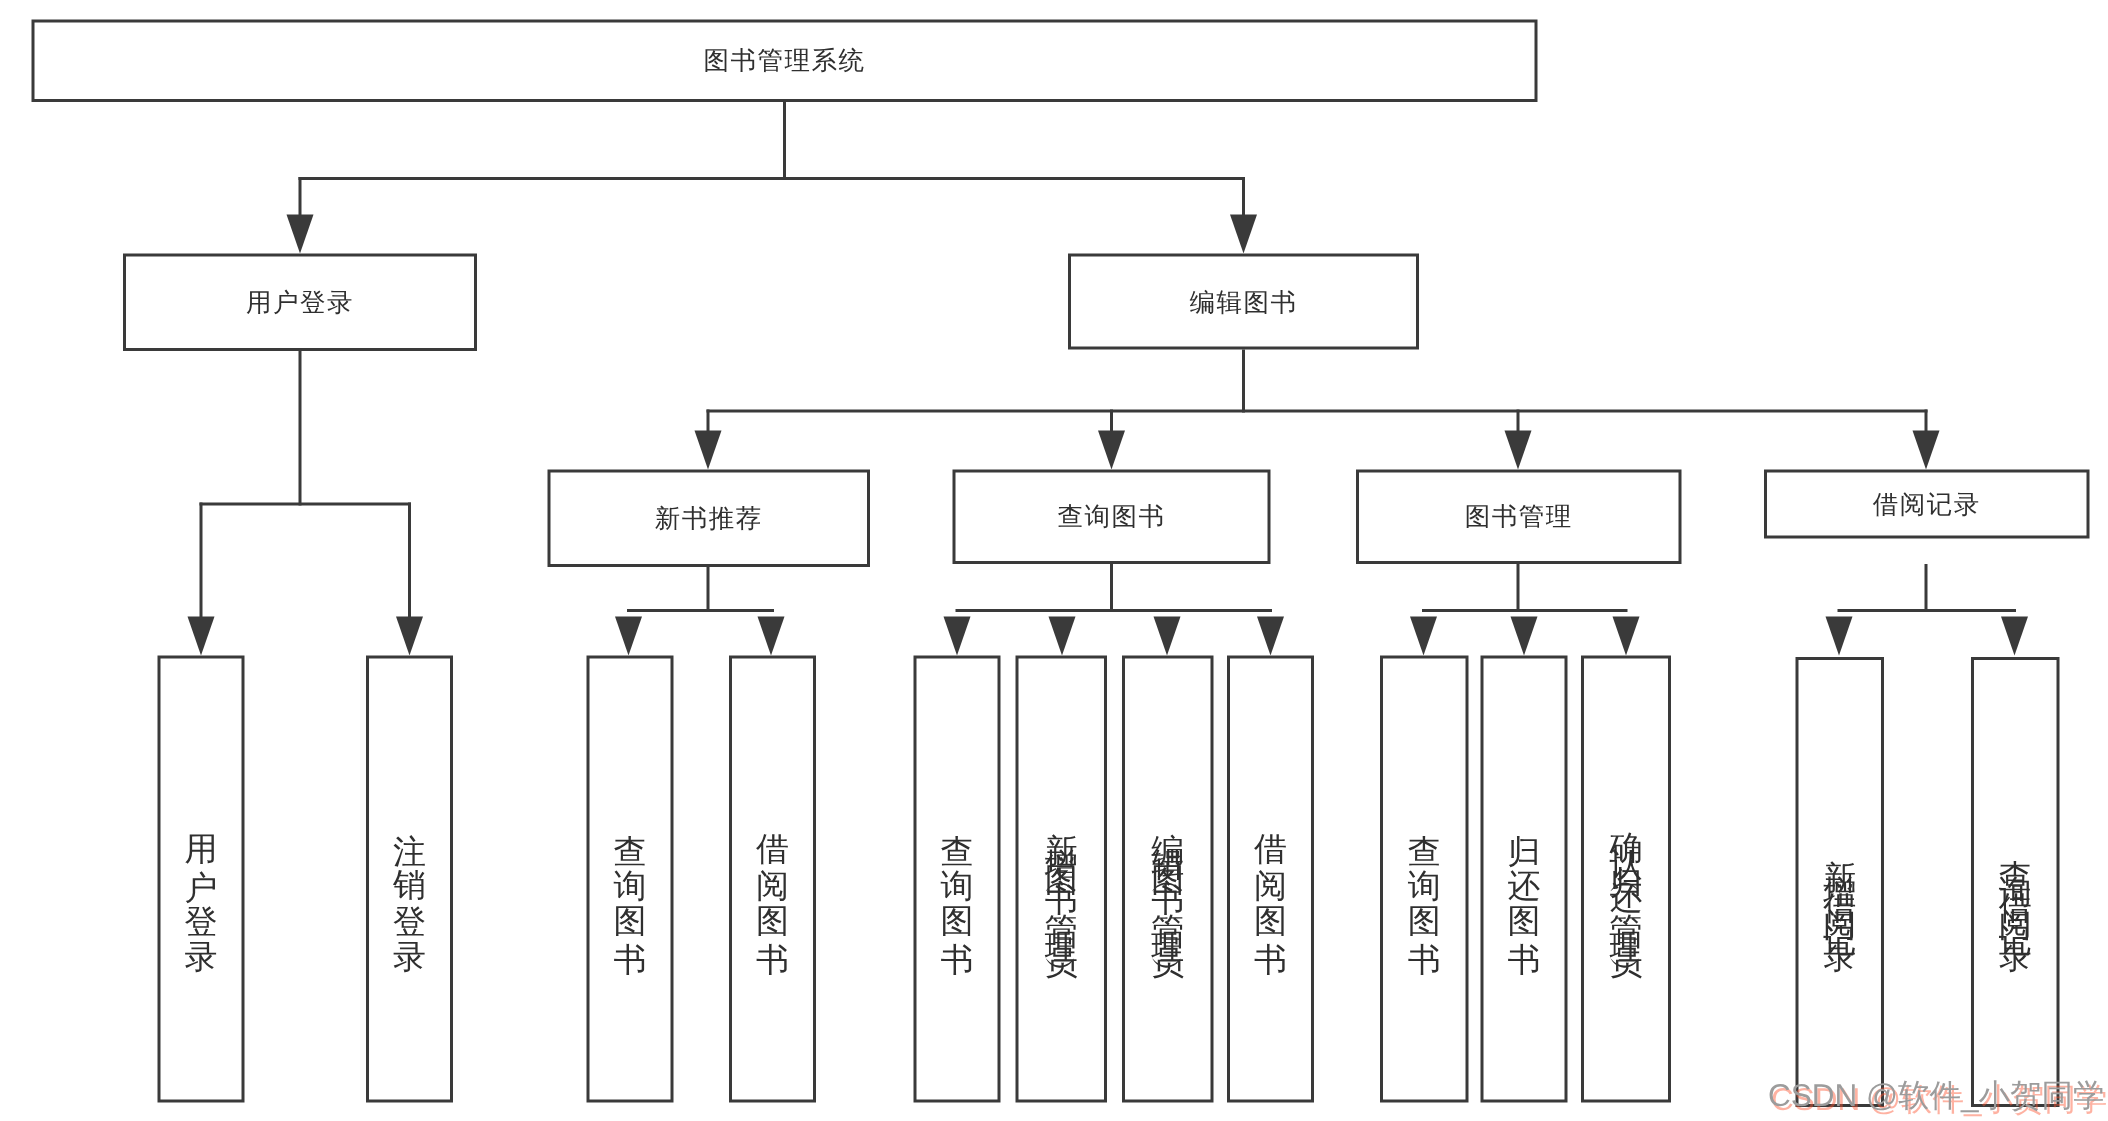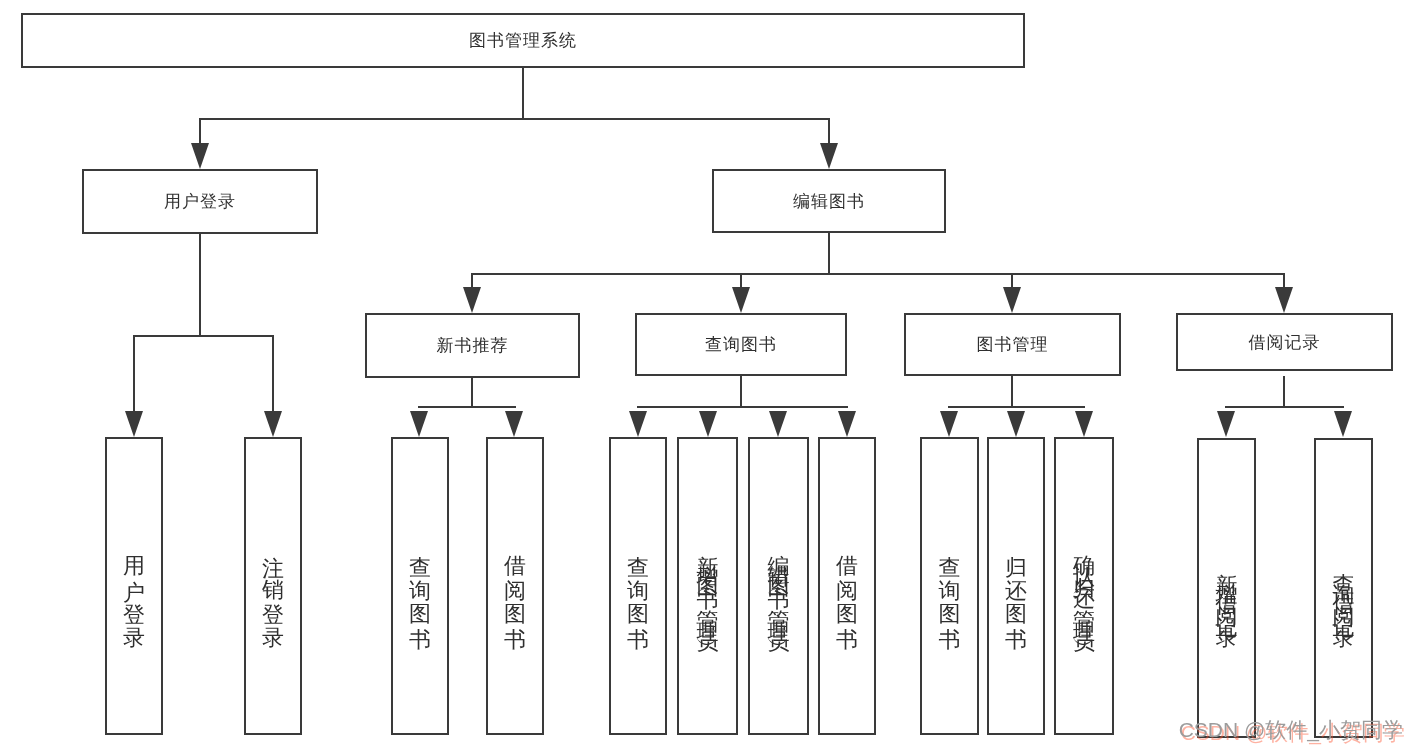--- a/index.html
+++ b/index.html
@@ -104,21 +104,21 @@
 
   <div class="box" style="left:365px;top:313px;width:215px;height:65px;">
     <span>新书推荐</span>
   </div>
   <div class="box" style="left:635px;top:313px;width:212px;height:63px;">
     <span>查询图书</span>
   </div>
   <div class="box" style="left:904px;top:313px;width:217px;height:63px;">
     <span>图书管理</span>
   </div>
-  <div class="box" style="left:1176px;top:313px;width:217px;height:58px;">
+  <div class="box" style="left:1176px;top:313px;width:217px;height:46px;">
     <span>借阅记录</span>
   </div>
 
   <div class="vline" style="left:471px;top:376px;height:32px;"></div>
   <div class="hline" style="left:418px;top:406px;width:98px;"></div>
   <div class="arrow" style="left:410px;top:411px;"></div>
   <div class="arrow" style="left:505px;top:411px;"></div>
 
   <div class="vline" style="left:740px;top:376px;height:32px;"></div>
   <div class="hline" style="left:637px;top:406px;width:211px;"></div>

